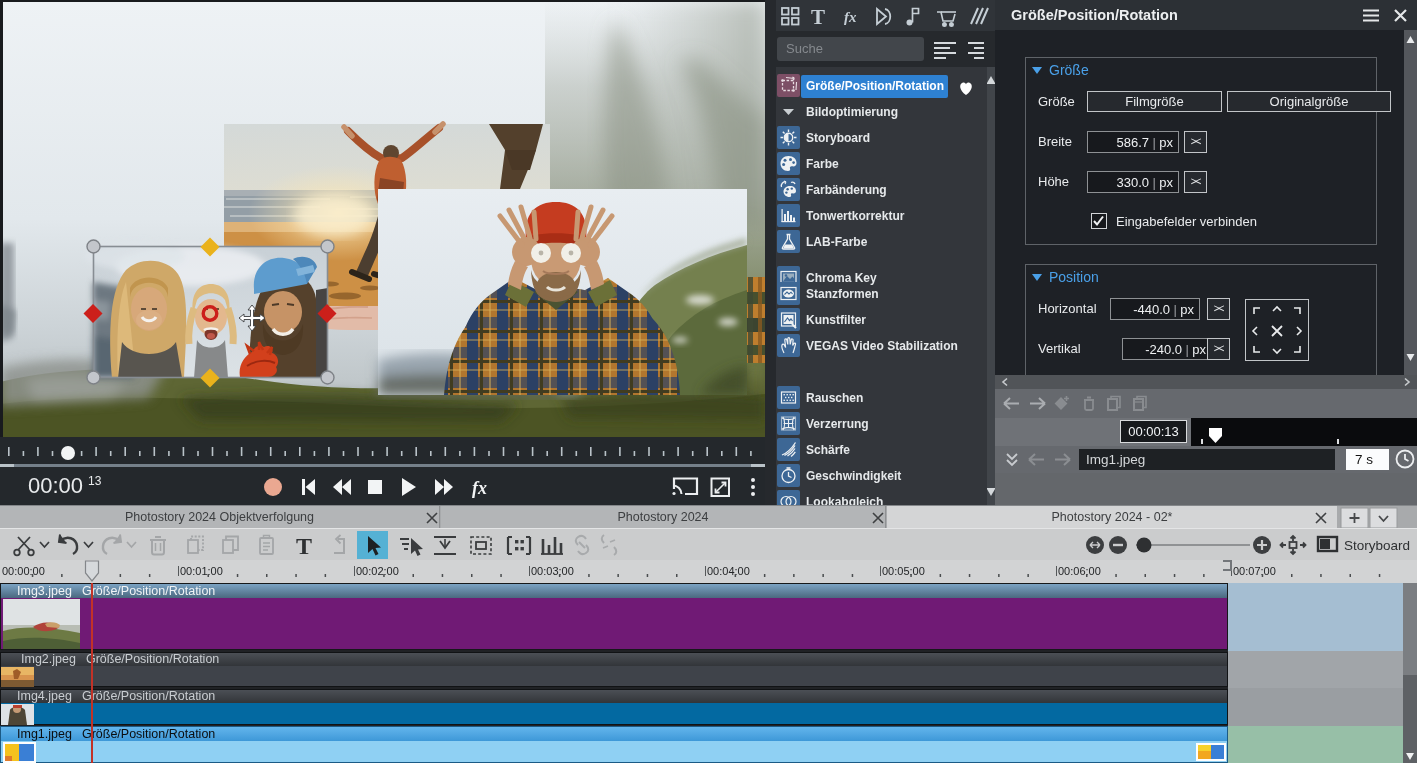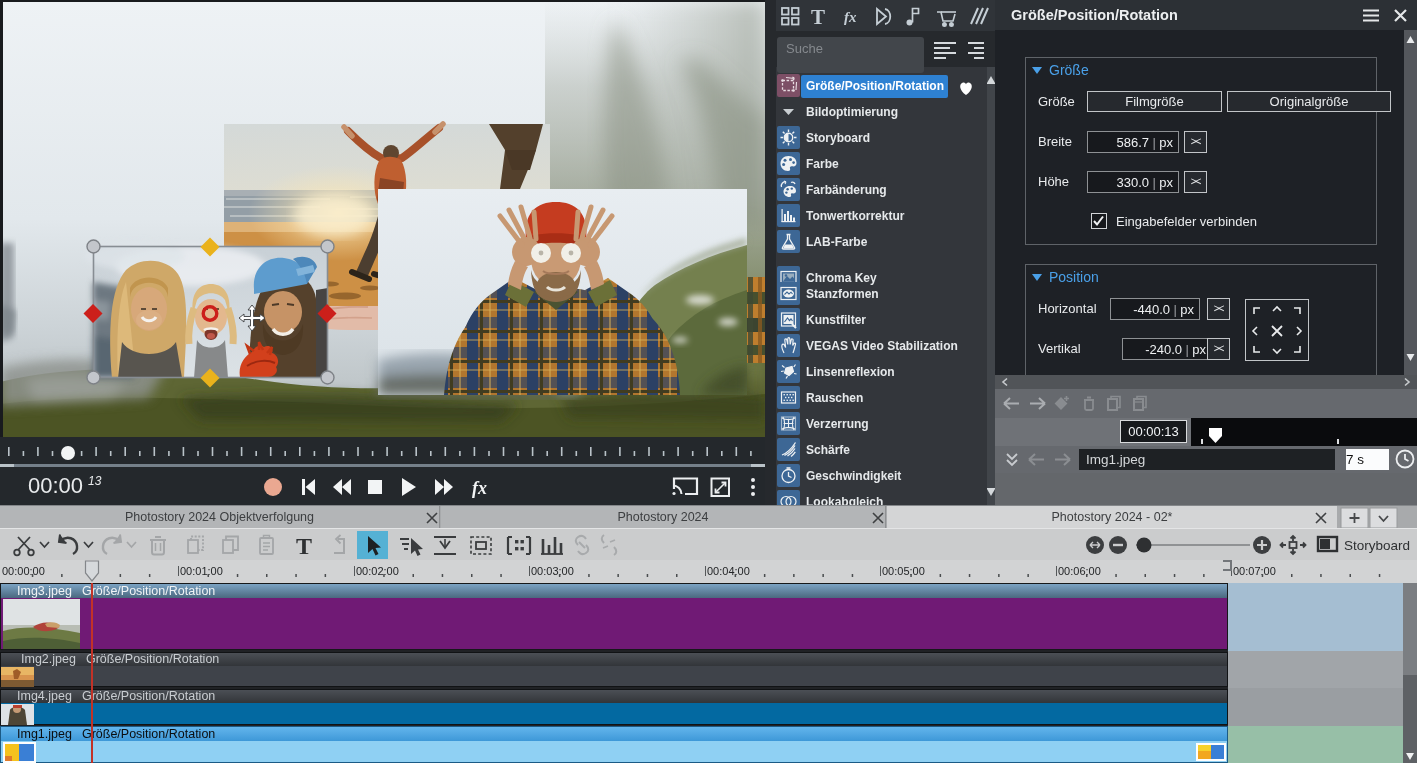--- a/index.html
+++ b/index.html
@@ -9,21 +9,21 @@
   .abs { position:absolute; }
 
   
   #preview { left:0; top:0; width:765px; height:505px; background:#24282c; }
   #transport { left:0; top:468px; width:765px; height:37px; color:#e9ebed; }
 
   
   #mid { left:765px; top:0; width:230px; height:505px; background:#33363b; }
   #midtool { left:0; top:0; width:230px; height:31px; background:#303439; }
   #midsearch { left:0; top:31px; width:230px; height:36px; background:#26292d; }
-  #searchbox { left:12px; top:6px; width:147px; height:36px; background:#42464b; border-radius:3px;
+  #searchbox { left:12px; top:6px; width:147px; height:24px; background:#42464b; border-radius:3px;
      color:#85898e; font-size:13px; line-height:24px; padding-left:9px; }
   .fxrow { position:absolute; left:0; width:218px; height:26px; }
   .fxrow .tile { position:absolute; left:12px; top:1px; width:23px; height:23px; background:#3d6795; border-radius:2px; }
   .fxrow .lbl { position:absolute; left:41px; top:0; height:26px; line-height:26px;
       font-size:12px; font-weight:bold; color:#e6e9eb; white-space:nowrap; }
   .fxrow .hl { position:absolute; left:36px; top:1.5px; width:147px; height:23px; background:#2e81d2; border-radius:2px; }
   #midscroll { left:222px; top:67px; width:8px; height:438px; background:#41454a; }
 
   
   #rp { left:995px; top:0; width:422px; height:505px; background:#1e2126; }
@@ -408,21 +408,21 @@
           <rect x="750.1" y="14" width="1.6" height="5"></rect>
         </g>
       <rect x="0" y="27" width="765" height="3" fill="#75808a"></rect>
       <rect x="0" y="27" width="14" height="3" fill="#b9c2c8"></rect>
       <rect x="751" y="27" width="14" height="3" fill="#b9c2c8"></rect>
       <circle cx="68" cy="16" r="7" fill="#f2f4f5"></circle>
     </svg>
 
     <div id="transport" class="abs">
       <span style="position:absolute;left:28px;top:5px;font-size:22px;color:#e9ebed;">00:00</span>
-      <span style="position:absolute;left:88px;top:6px;font-size:12px;color:#e9ebed;font-style:italic;">13</span>
+      <span style="position:absolute;left:88px;top:6px;font-size:12px;color:#e9ebed;">13</span>
       <svg width="765" height="37" style="position:absolute;left:0;top:0">
         <circle cx="273" cy="19" r="9" fill="#eaa891"></circle>
         <g fill="#f2f4f5">
           <path d="M302 11 L302 27 L305 27 L305 11 Z"></path>
           <path d="M315 11 L305.5 19 L315 27 Z"></path>
           <path d="M342 11 L333 19 L342 27 Z M351 11 L342 19 L351 27 Z"></path>
           <rect x="368" y="12" width="14" height="14"></rect>
           <path d="M402 10 L402 28 L416 19 Z"></path>
           <path d="M435 11 L444 19 L435 27 Z M444 11 L453 19 L444 27 Z"></path>
         </g>
@@ -575,27 +575,20 @@
           <path d="M7.5 14 L10.5 10 L12.5 12.5 L14 11 L15.5 13" fill="none" stroke="#3d6795" stroke-width="1.2"></path>
           <path d="M15 16 L19 20" stroke="#eef1f3" stroke-width="2"></path>
         </svg></div>
         <div class="lbl">Kunstfilter</div>
       </div>
       <div class="fxrow" style="top:266px;">
         <div class="tile"><svg width="23" height="23" fill="none" stroke="#eef1f3" stroke-width="1.2">
           <path d="M7 19 C5.5 16 4.5 12.5 5 11 C5.5 9.8 7 10 7.5 11.2 L8.6 13.5 L7.8 6 C7.7 4.6 9.5 4.4 9.8 5.8 L10.8 10.5 L10.8 4.7 C10.9 3.3 12.7 3.3 12.8 4.7 L13.2 10.5 L14.2 5.8 C14.5 4.5 16.2 4.8 16.1 6.1 L15.7 11.5 L16.8 9.6 C17.5 8.5 18.9 9.2 18.5 10.4 C17.8 12.8 17 16.5 16 19"></path>
         </svg></div>
         <div class="lbl">VEGAS Video Stabilization</div>
-      </div>
-      <div class="fxrow" style="top:292px;">
-        <div class="tile"><svg width="23" height="23" fill="none" stroke="#eef1f3" stroke-width="1.2">
-          <path d="M9 8 L15 6.5 L16.5 11.5 L12 15.5 L7.5 13 Z" fill="#eef1f3"></path>
-          <path d="M5 5.5 L7.5 7.5 M18.5 4.5 L16.8 7 M19.5 14 L17 13.5 M9 18.5 L10.5 16.2 M4 11.5 L6.8 11"></path>
-        </svg></div>
-        <div class="lbl">Linsenreflexion</div>
       </div>
       <div class="fxrow" style="top:318px;">
         <div class="tile"><svg width="23" height="23">
           <rect x="4.5" y="6" width="14" height="11" fill="none" stroke="#eef1f3" stroke-width="1.2"></rect>
           <g fill="#eef1f3">
             <rect x="6.5" y="8" width="1.4" height="1.4"></rect>
                 <rect x="9.5" y="8" width="1.4" height="1.4"></rect>
                 <rect x="12.5" y="8" width="1.4" height="1.4"></rect>
                 <rect x="15.5" y="8" width="1.4" height="1.4"></rect>
             <rect x="8" y="10.8" width="1.4" height="1.4"></rect>
@@ -764,21 +757,21 @@
       <svg width="422" height="27" fill="none">
         <g stroke="#c8cbcf" stroke-width="1.8">
             <path d="M12 8 L17 13 L22 8 M12 14 L17 19 L22 14"></path>
           </g>
         <g stroke="#8b8e92" stroke-width="2">
             <path d="M34 13.5 H49 M34 13.5 L40 8 M34 13.5 L40 19"></path>
         <path d="M60 13.5 H75 M75 13.5 L69 8 M75 13.5 L69 19"></path>
           </g>
       </svg>
       <div class="abs" style="left:84px;top:3px;width:256px;height:21px;background:#1e2124;color:#d5d8da;font-size:13.5px;line-height:21px;padding-left:7px;">Img1.jpeg</div>
-      <div class="abs" style="left:351px;top:3px;width:43px;height:21px;background:#fbfcfd;color:#111;font-size:13.5px;line-height:21px;padding-left:0;">7 s</div>
+      <div class="abs" style="left:351px;top:3px;width:43px;height:21px;background:#fbfcfd;color:#111;font-size:13.5px;line-height:21px;padding-left:9px;">7 s</div>
       <svg width="24" height="24" style="position:absolute;left:399px;top:2px" fill="none" stroke="#eceef0" stroke-width="1.8">
         <circle cx="11" cy="11" r="8.5"></circle>
           <path d="M11 6 V11 L14.5 13"></path>
       </svg>
     </div>
     <div id="rpfill" class="abs"></div>
   </div>
 
   <div id="tabbar" class="abs">
     <div class="tab" style="left:0;width:440px;">Photostory 2024 Objektverfolgung</div>

